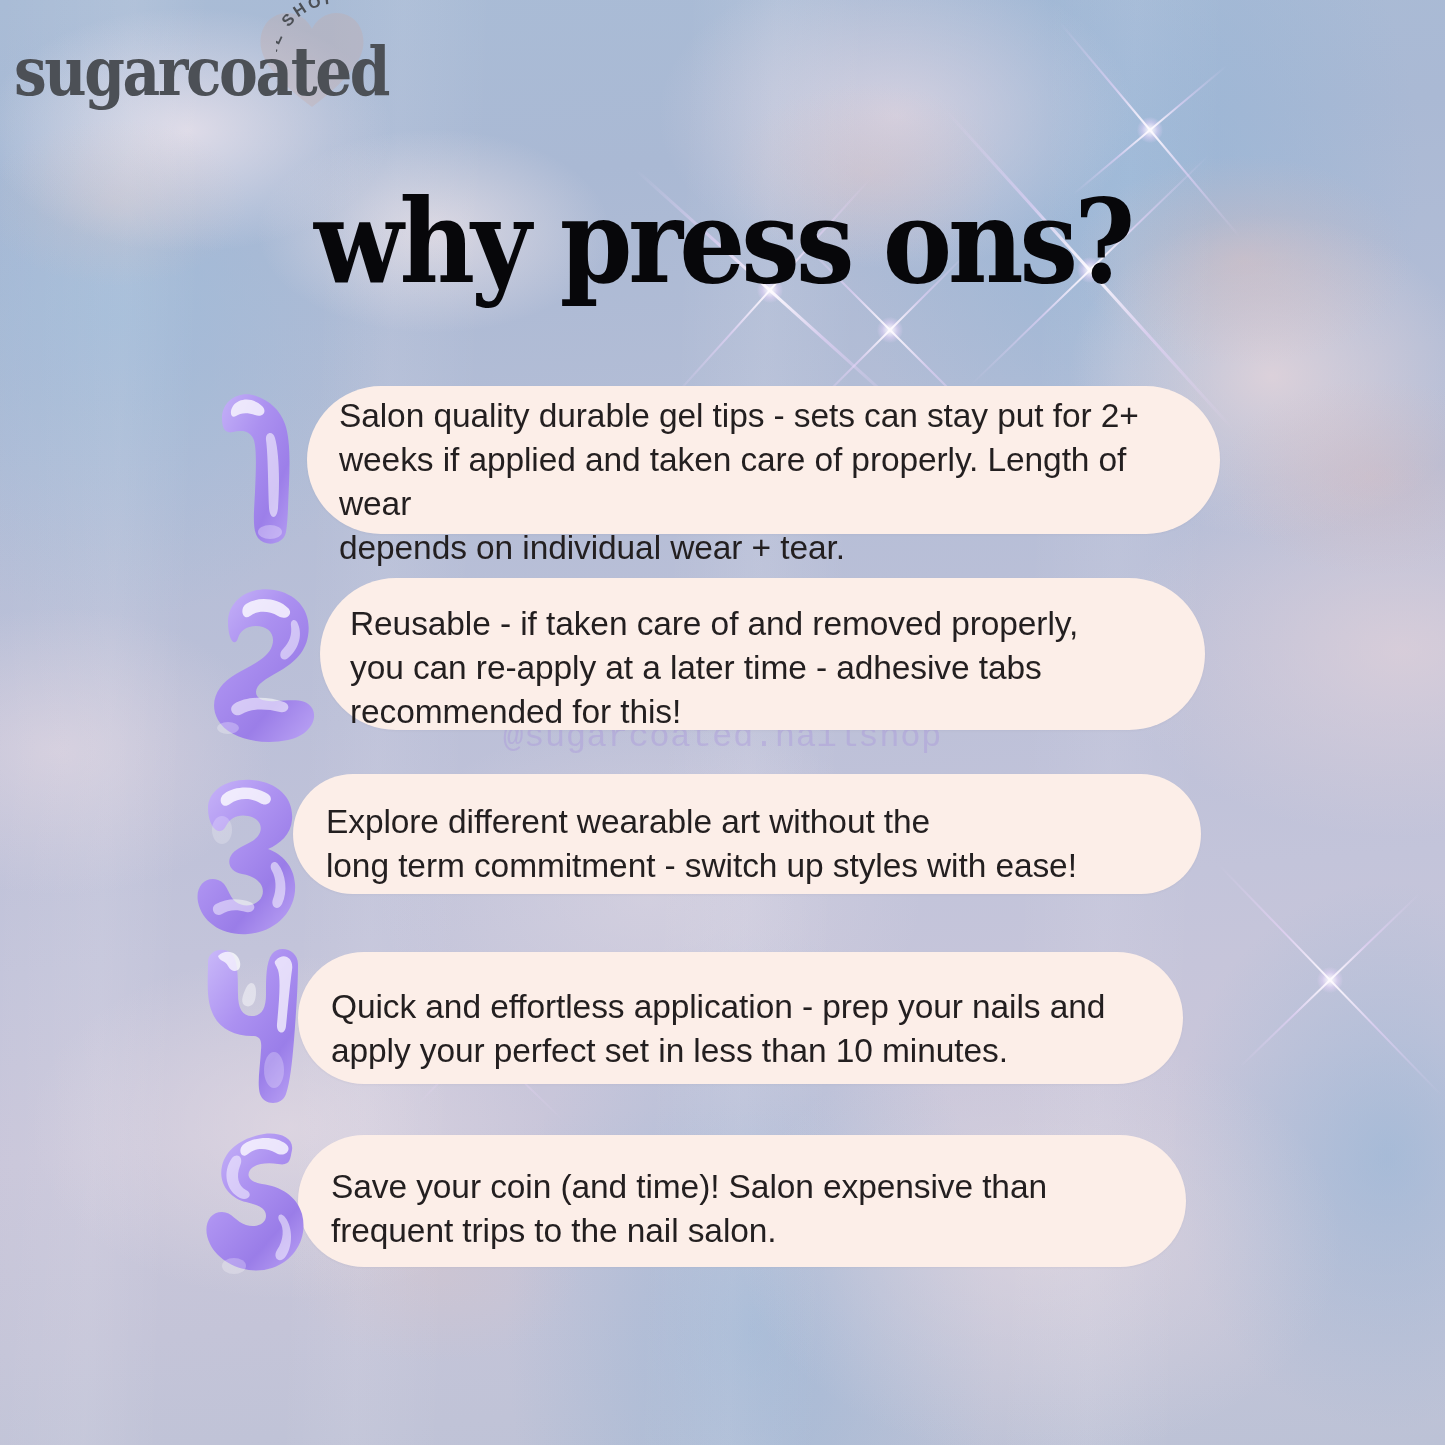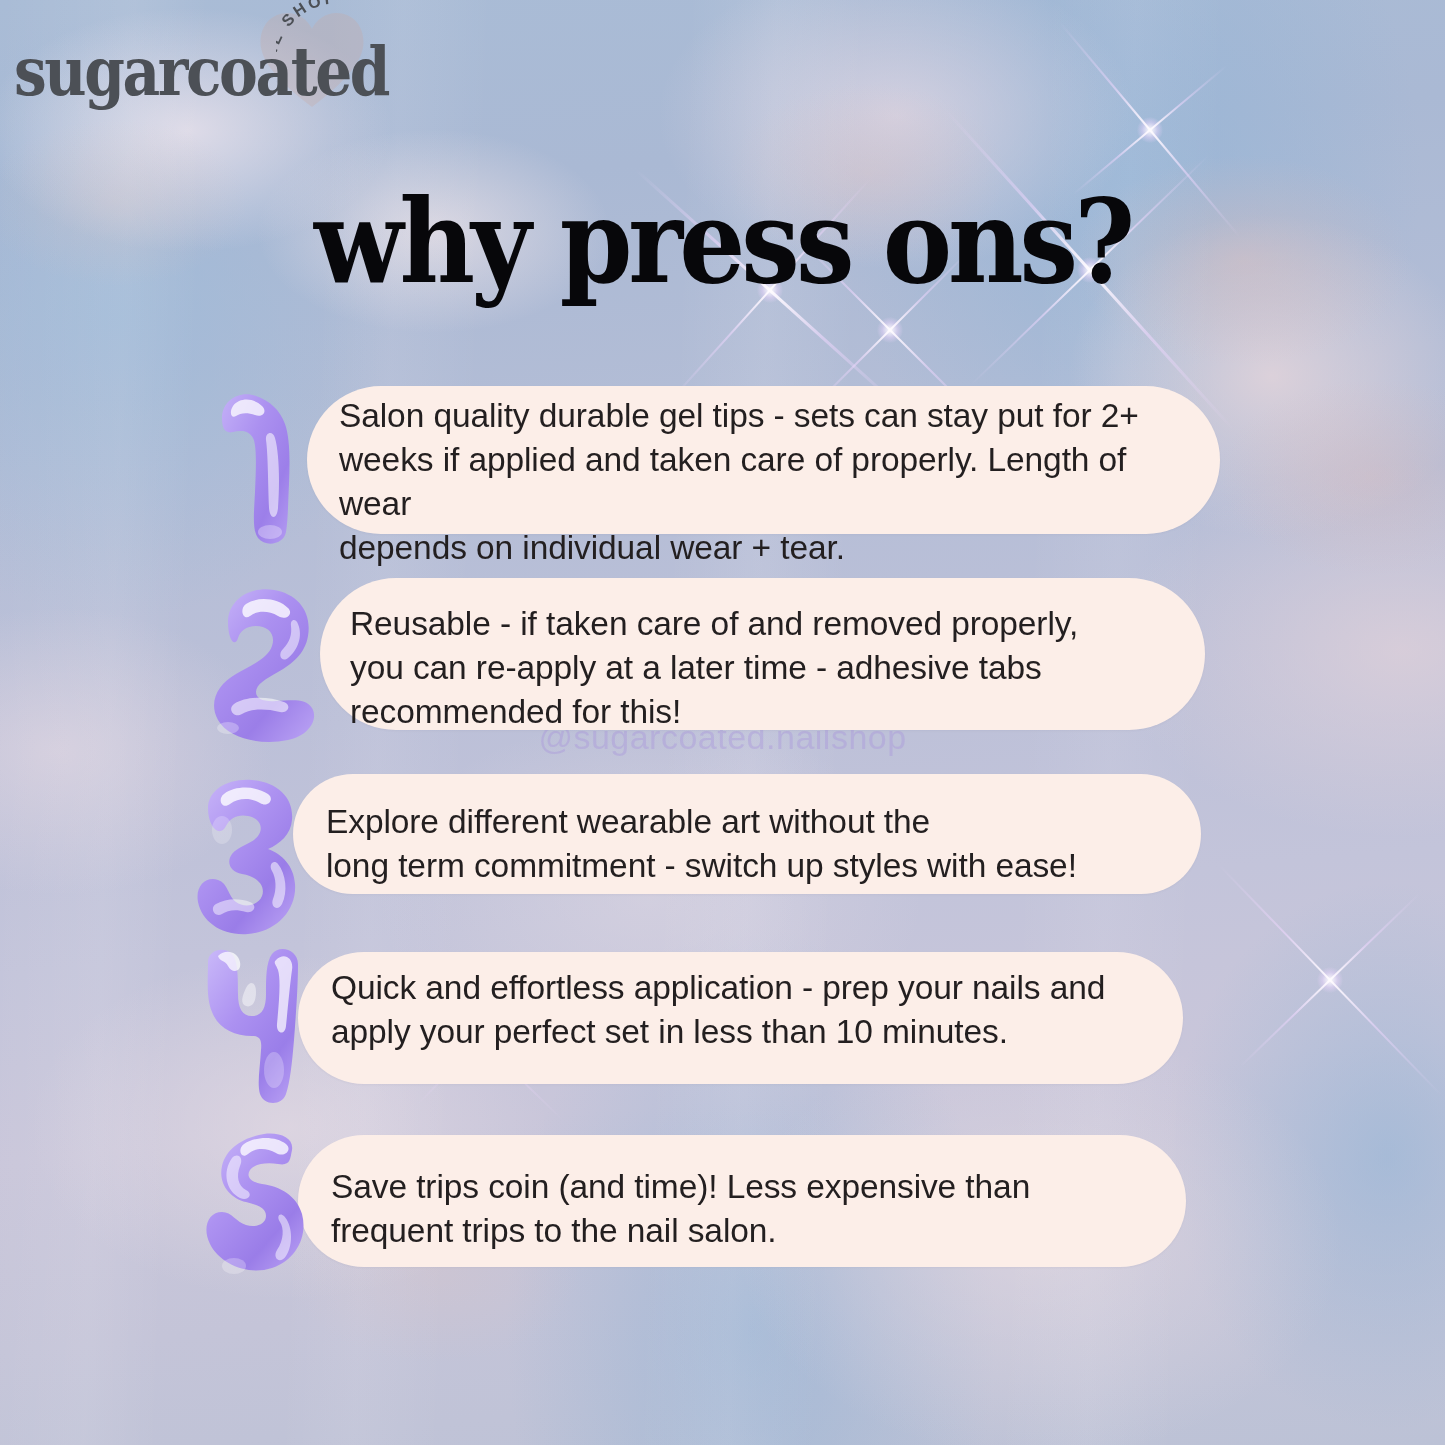--- a/index.html
+++ b/index.html
@@ -127,21 +127,21 @@
     transform: scaleY(1.12);
     transform-origin: center top;
     white-space: nowrap;
   }
 
   
   .watermark {
     position: absolute;
     left: 0; right: 0; top: 718px;
     text-align: center;
-    font-family: Liberation Sans, sans-serif;
+    font-family: Liberation Mono, monospace;
     font-size: 34px;
     letter-spacing: .5px;
     color: rgba(170,150,220,0.42);
     pointer-events: none;
   }
 
   
   .item { position: absolute; }
   .num {
     position: absolute;
@@ -301,21 +301,21 @@
                  C82 56 78 46 66 44 C56 42 48 46 44 54 C38 66 26 56 26 36 Z" fill="url(#g3)"></path>
         <path d="M42 22 C54 13 74 14 86 22 C93 27 86 36 78 31 C68 25 56 26 48 32 C40 38 35 27 42 22 Z" fill="#ffffff" opacity=".78"></path>
         <path d="M96 92 C104 102 106 120 100 132 C96 140 88 135 91 127 C95 117 94 106 90 99 C86 92 92 87 96 92 Z" fill="#ffffff" opacity=".52"></path>
         <path d="M34 132 C44 126 58 126 68 130 C76 133 72 142 64 140 C54 137 46 138 40 142 C33 146 27 136 34 132 Z" fill="#ffffff" opacity=".48"></path>
         <ellipse cx="40" cy="58" rx="10" ry="14" fill="#ffffff" opacity=".22"></ellipse>
       </svg>
     </div>
   </div>
 
   <div class="item">
-    <div class="card" style="left:298px; top:952px; width:885px; height:132px; padding:14px 40px 0 33px; box-sizing:border-box;">
+    <div class="card" style="left:298px; top:952px; width:885px; height:132px; padding:33px 40px 0 33px; box-sizing:border-box;">
       <p>Quick and effortless application - prep your nails and
 apply your perfect set in less than 10 minutes.</p>
     </div>
     <div class="num" style="left:190px; top:940px;">
       <svg viewBox="0 0 130 170">
         <defs>
           <linearGradient id="g4" x1="0.1" y1="0" x2="0.9" y2="1">
             <stop offset="0%" stop-color="#c6b4f8"></stop>
               <stop offset="38%" stop-color="#ac91f1"></stop>
             <stop offset="74%" stop-color="#9a7ee9"></stop>
@@ -330,21 +330,21 @@
         <path d="M28 16 C36 8 48 12 50 22 C52 32 42 34 38 26 C35 20 30 22 28 16 Z" fill="#ffffff" opacity=".72"></path>
         <path d="M86 20 C94 12 104 18 102 30 C100 44 98 66 96 86 C95 96 86 94 87 84 C89 62 91 40 88 30 C86 24 83 23 86 20 Z" fill="#ffffff" opacity=".70"></path>
         <path d="M56 48 C60 40 66 42 66 52 C66 62 62 68 56 66 C50 64 52 56 56 48 Z" fill="#ffffff" opacity=".45"></path>
         <ellipse cx="84" cy="130" rx="10" ry="18" fill="#ffffff" opacity=".25"></ellipse>
       </svg>
     </div>
   </div>
 
   <div class="item">
     <div class="card" style="left:298px; top:1135px; width:888px; height:132px; padding:30px 40px 0 33px; box-sizing:border-box;">
-      <p>Save trips coin (and time)! Less expensive than
+      <p>Save your coin (and time)! Salon expensive than
 frequent trips to the nail salon.</p>
     </div>
     <div class="num" style="left:192px; top:1128px;">
       <svg viewBox="0 0 130 170">
         <defs>
           <linearGradient id="g5" x1="0.1" y1="0" x2="0.9" y2="1">
             <stop offset="0%" stop-color="#c7b5f8"></stop>
               <stop offset="38%" stop-color="#ad92f1"></stop>
             <stop offset="74%" stop-color="#9a7de8"></stop>
               <stop offset="100%" stop-color="#b79ef3"></stop>

